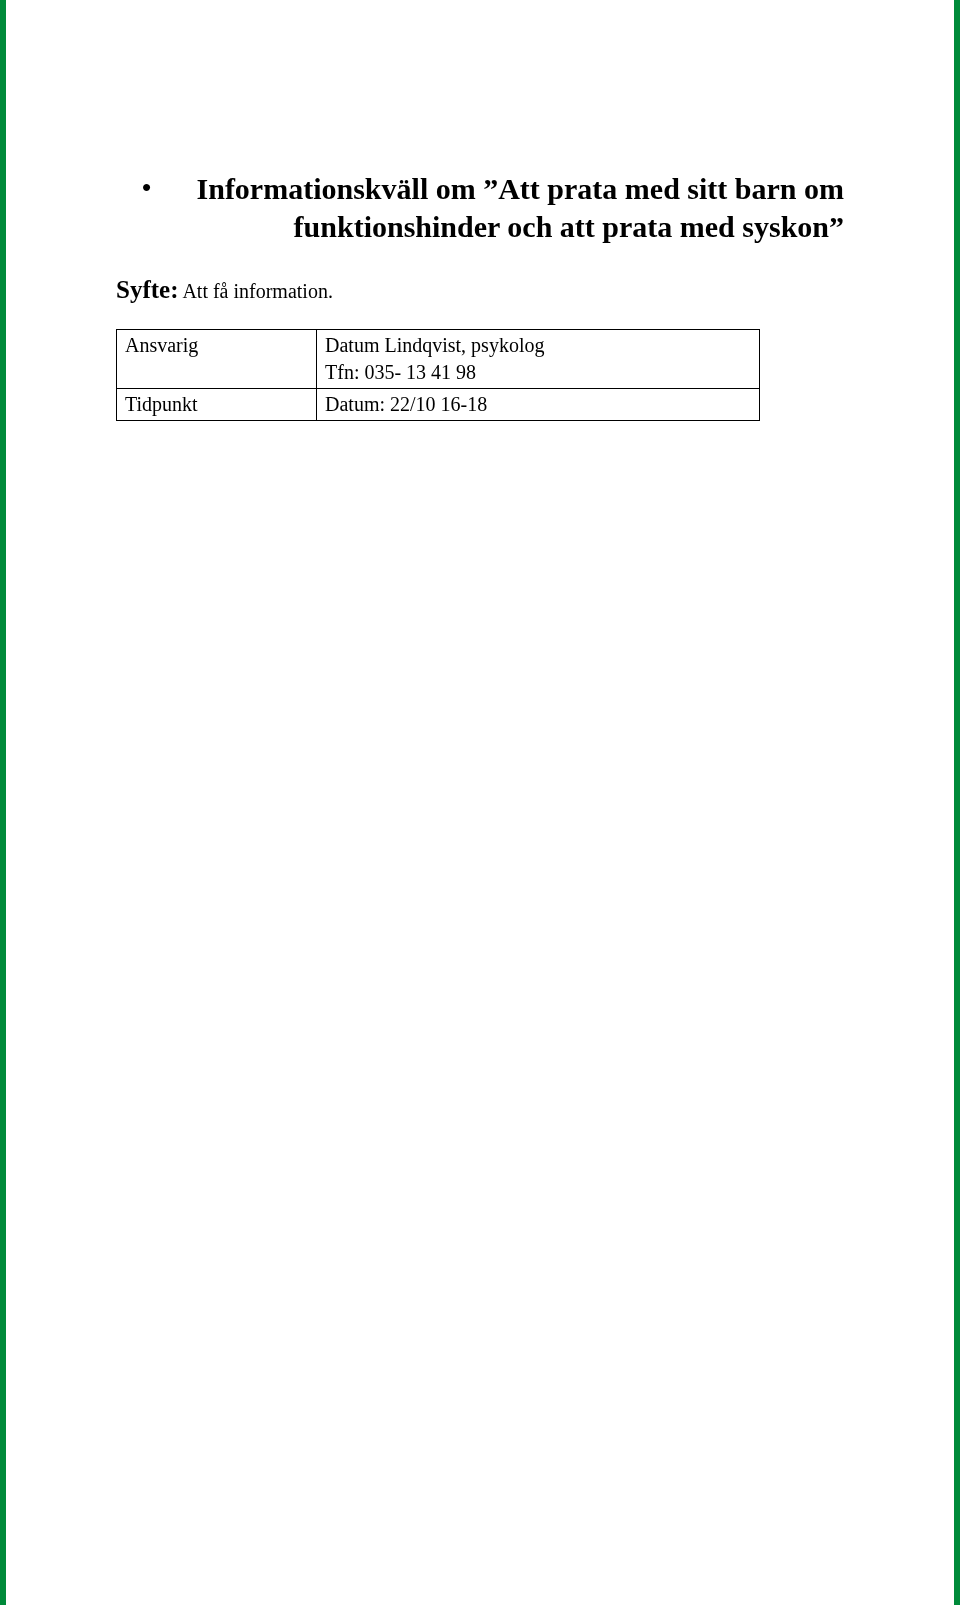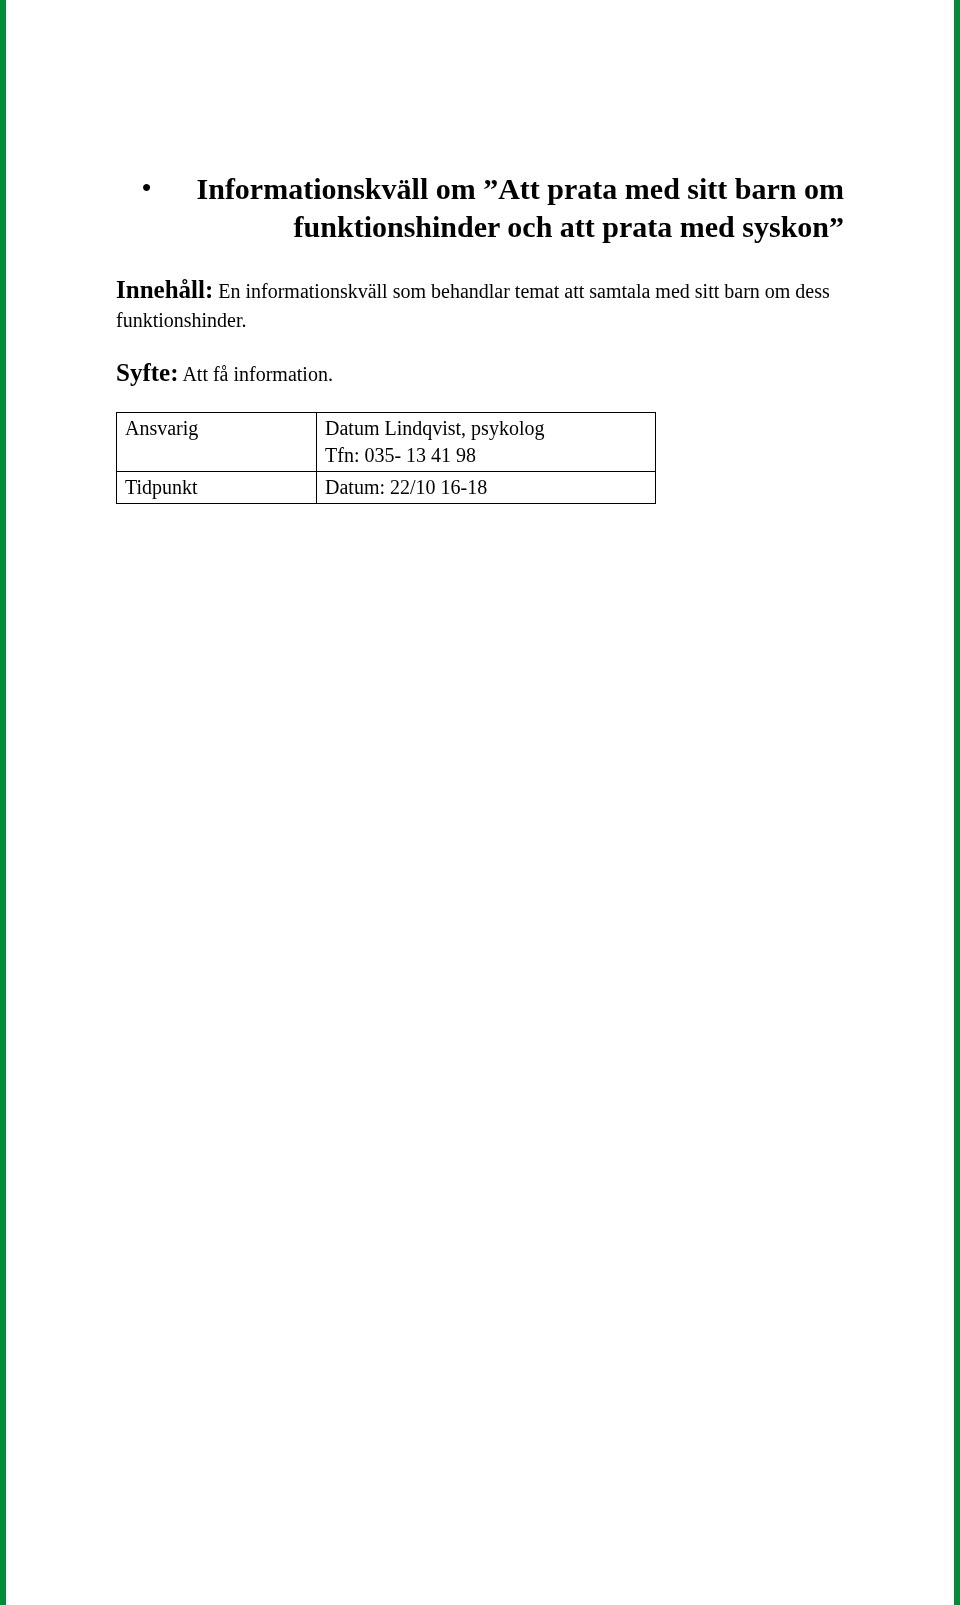--- a/index.html
+++ b/index.html
@@ -39,21 +39,21 @@
     line-height: 1.35;
     margin-bottom: 22px;
   }
   .section .label {
     font-size: 25px;
     font-weight: bold;
   }
   table.info {
     border-collapse: collapse;
     margin-top: 18px;
-    width: 540px;
+    width: 644px;
     font-size: 20px;
   }
   table.info td {
     border: 1px solid #000000;
     padding: 2px 8px;
     vertical-align: top;
     line-height: 1.35;
   }
   table.info td.key {
     width: 200px;
@@ -63,24 +63,20 @@
 <body>
 
 <div class="page">
 
   <div class="bullet-row">
     <div class="bullet-dot">•</div>
     <div class="bullet-title">Informationskväll om ”Att prata med sitt barn om funktionshinder och att prata med syskon”</div>
   </div>
 
 
-  <div class="section">
-    <span class="label">Innehåll:</span>
-    <span>En informationskväll som behandlar temat att samtala med sitt barn om dess funktionshinder.</span>
-  </div>
 
   <div class="section">
     <span class="label">Syfte:</span>
     <span>Att få information.</span>
   </div>
 
   <table class="info">
     <tbody>
         <tr>
       <td class="key">Ansvarig</td>

